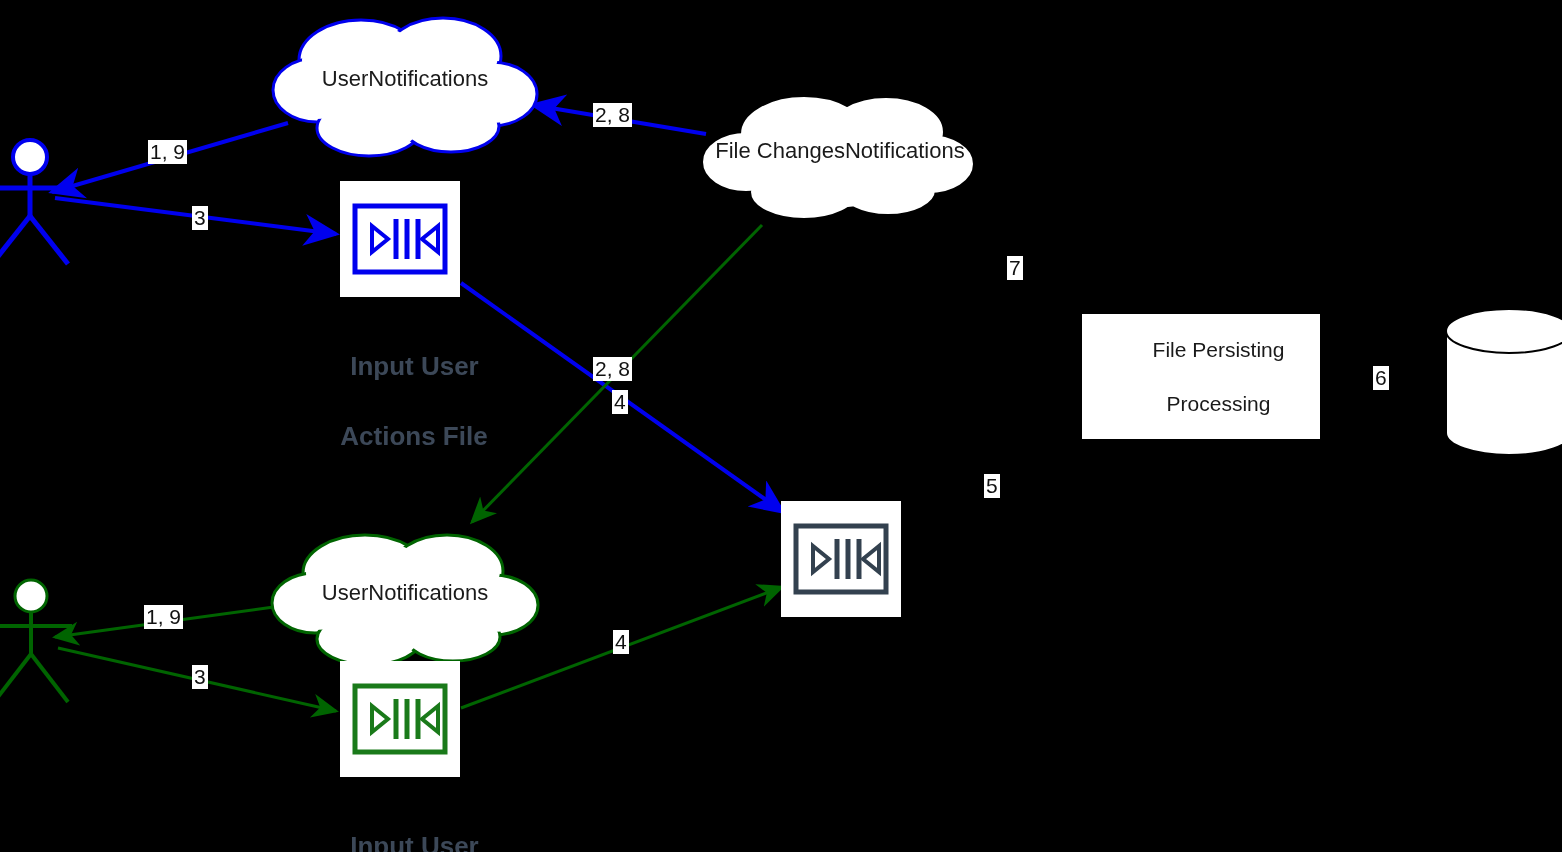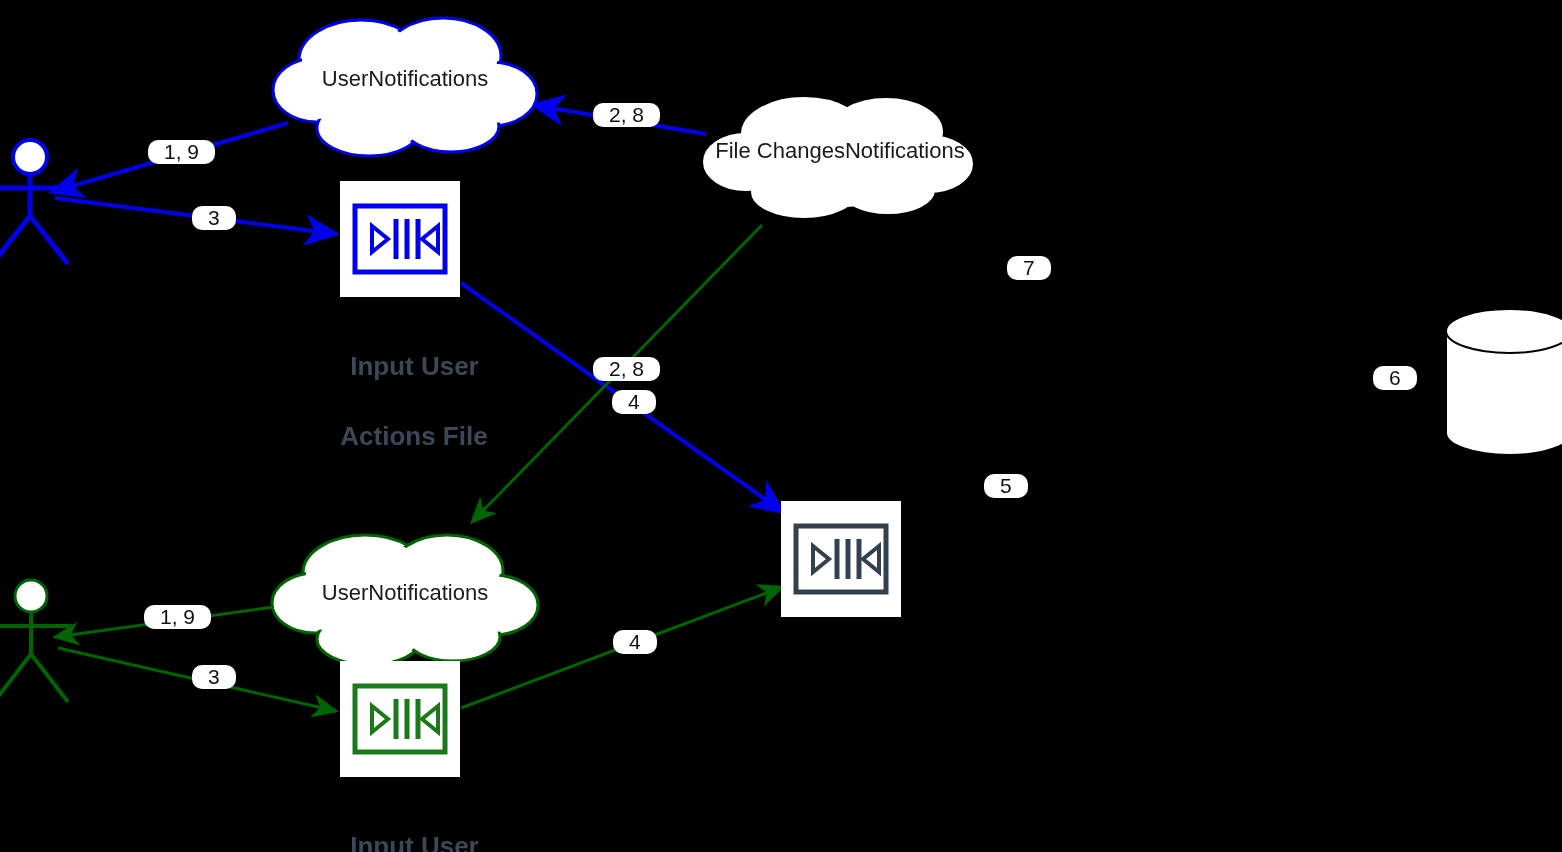--- a/index.html
+++ b/index.html
@@ -84,23 +84,22 @@
   
   .db-cyl { position: absolute; }
 
   
   .edge-label {
     position: absolute;
     background: #ffffff;
     color: #111111;
     font-size: 21px;
     line-height: 1.05;
-    padding: 1px 16px;
+    padding: 1px 2px;
     white-space: nowrap;
-    border-radius: 10px;
   }
 </style>
 </head>
 <body>
 
 <div id="canvas">
 
   <svg id="edges" viewBox="0 0 1562 852">
     <defs>
       <marker id="arrow-blue" markerWidth="10" markerHeight="10" refX="8" refY="4" orient="auto" markerUnits="strokeWidth">
@@ -263,20 +262,26 @@
       <line x1="55" y1="16" x2="55" y2="56" stroke="#1a7a1a" stroke-width="5"></line>
       <line x1="66" y1="16" x2="66" y2="56" stroke="#1a7a1a" stroke-width="5"></line>
       <path d="M86,23 L70,36 L86,49 Z" fill="none" stroke="#1a7a1a" stroke-width="4"></path>
     </svg>
   </div>
   <div class="queue-caption" style="left:280px; top:794px;">
     <span>Input User</span><br>
     
   </div>
 
+  <div class="proc-box" style="left:1081px; top:313px; width:238px; height:125px;">
+    <div>
+      <span>File Persisting</span><br>
+      <span>Processing</span>
+    </div>
+  </div>
 
   <div class="db-cyl" style="left:1444px; top:309px; width:130px; height:146px;">
     <svg width="130" height="146" viewBox="0 0 130 146">
       <path d="M2,22 L2,124 A63,22 0 0 0 128,124 L128,22 Z" fill="#ffffff" stroke="#000000" stroke-width="2"></path>
       <ellipse cx="65" cy="22" rx="63" ry="22" fill="#ffffff" stroke="#000000" stroke-width="2"></ellipse>
     </svg>
   </div>
 
   <div class="edge-label" style="left:148px; top:140px;"><span>1, 9</span></div>
 

